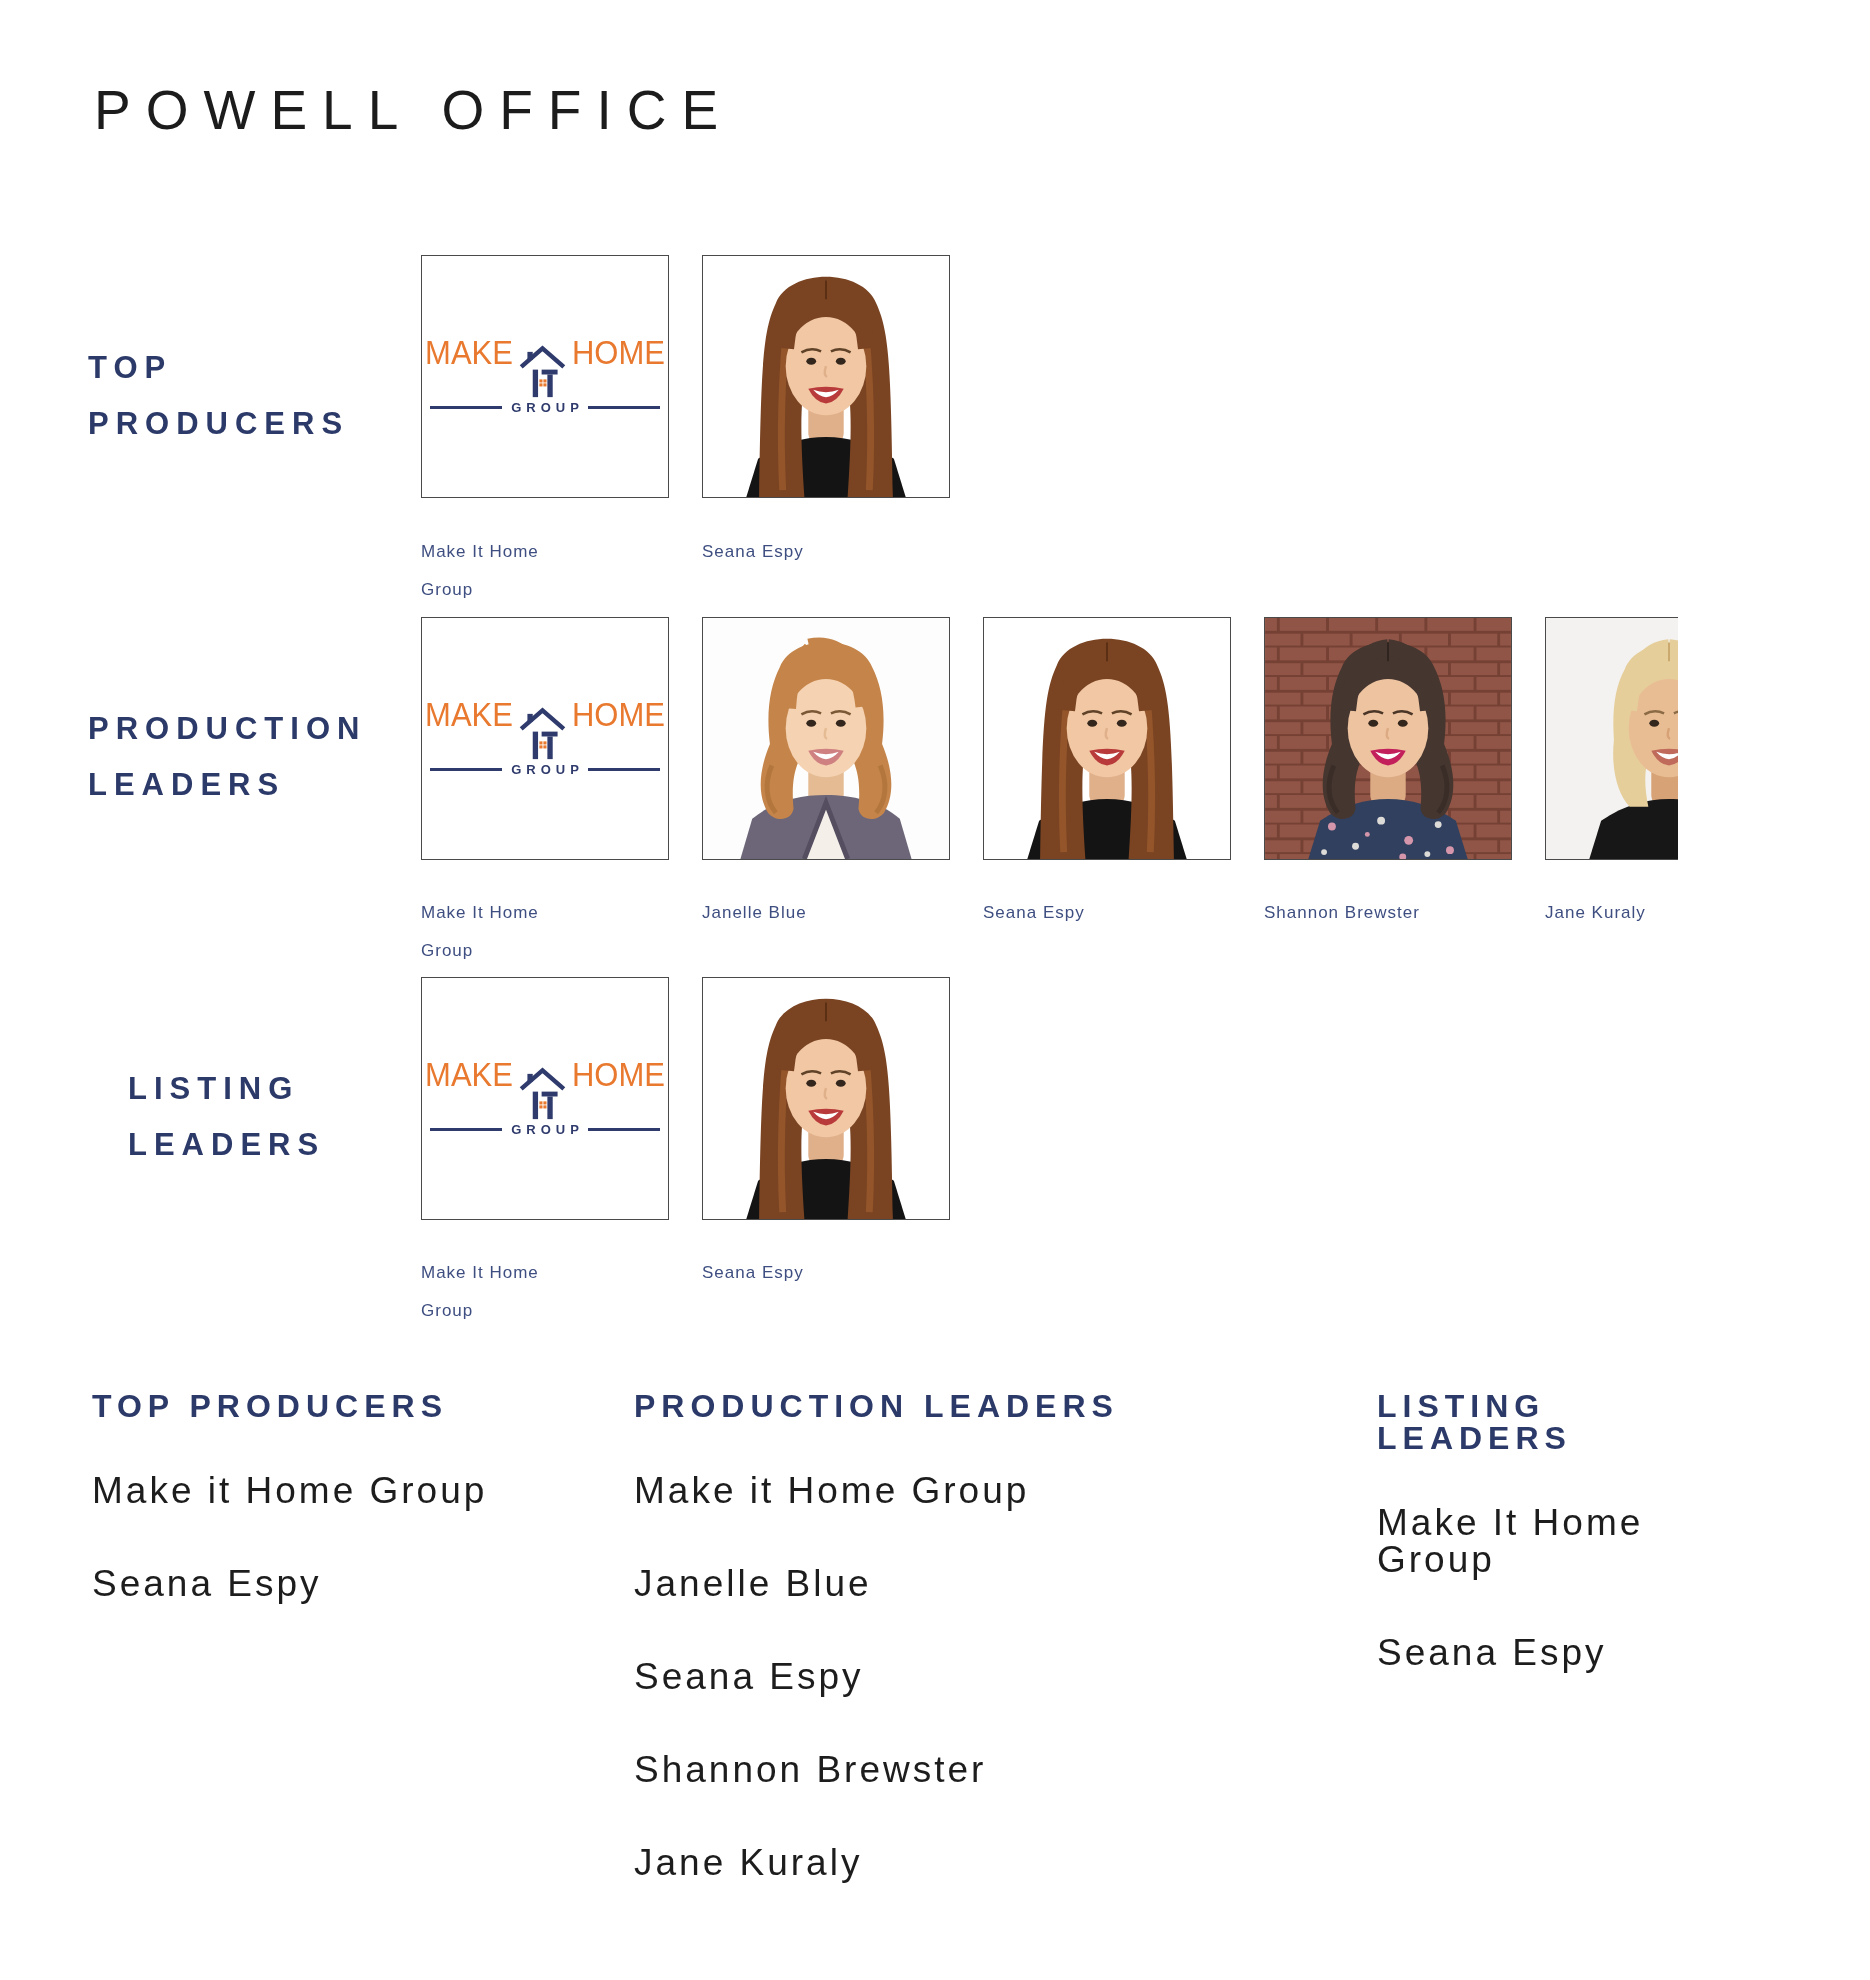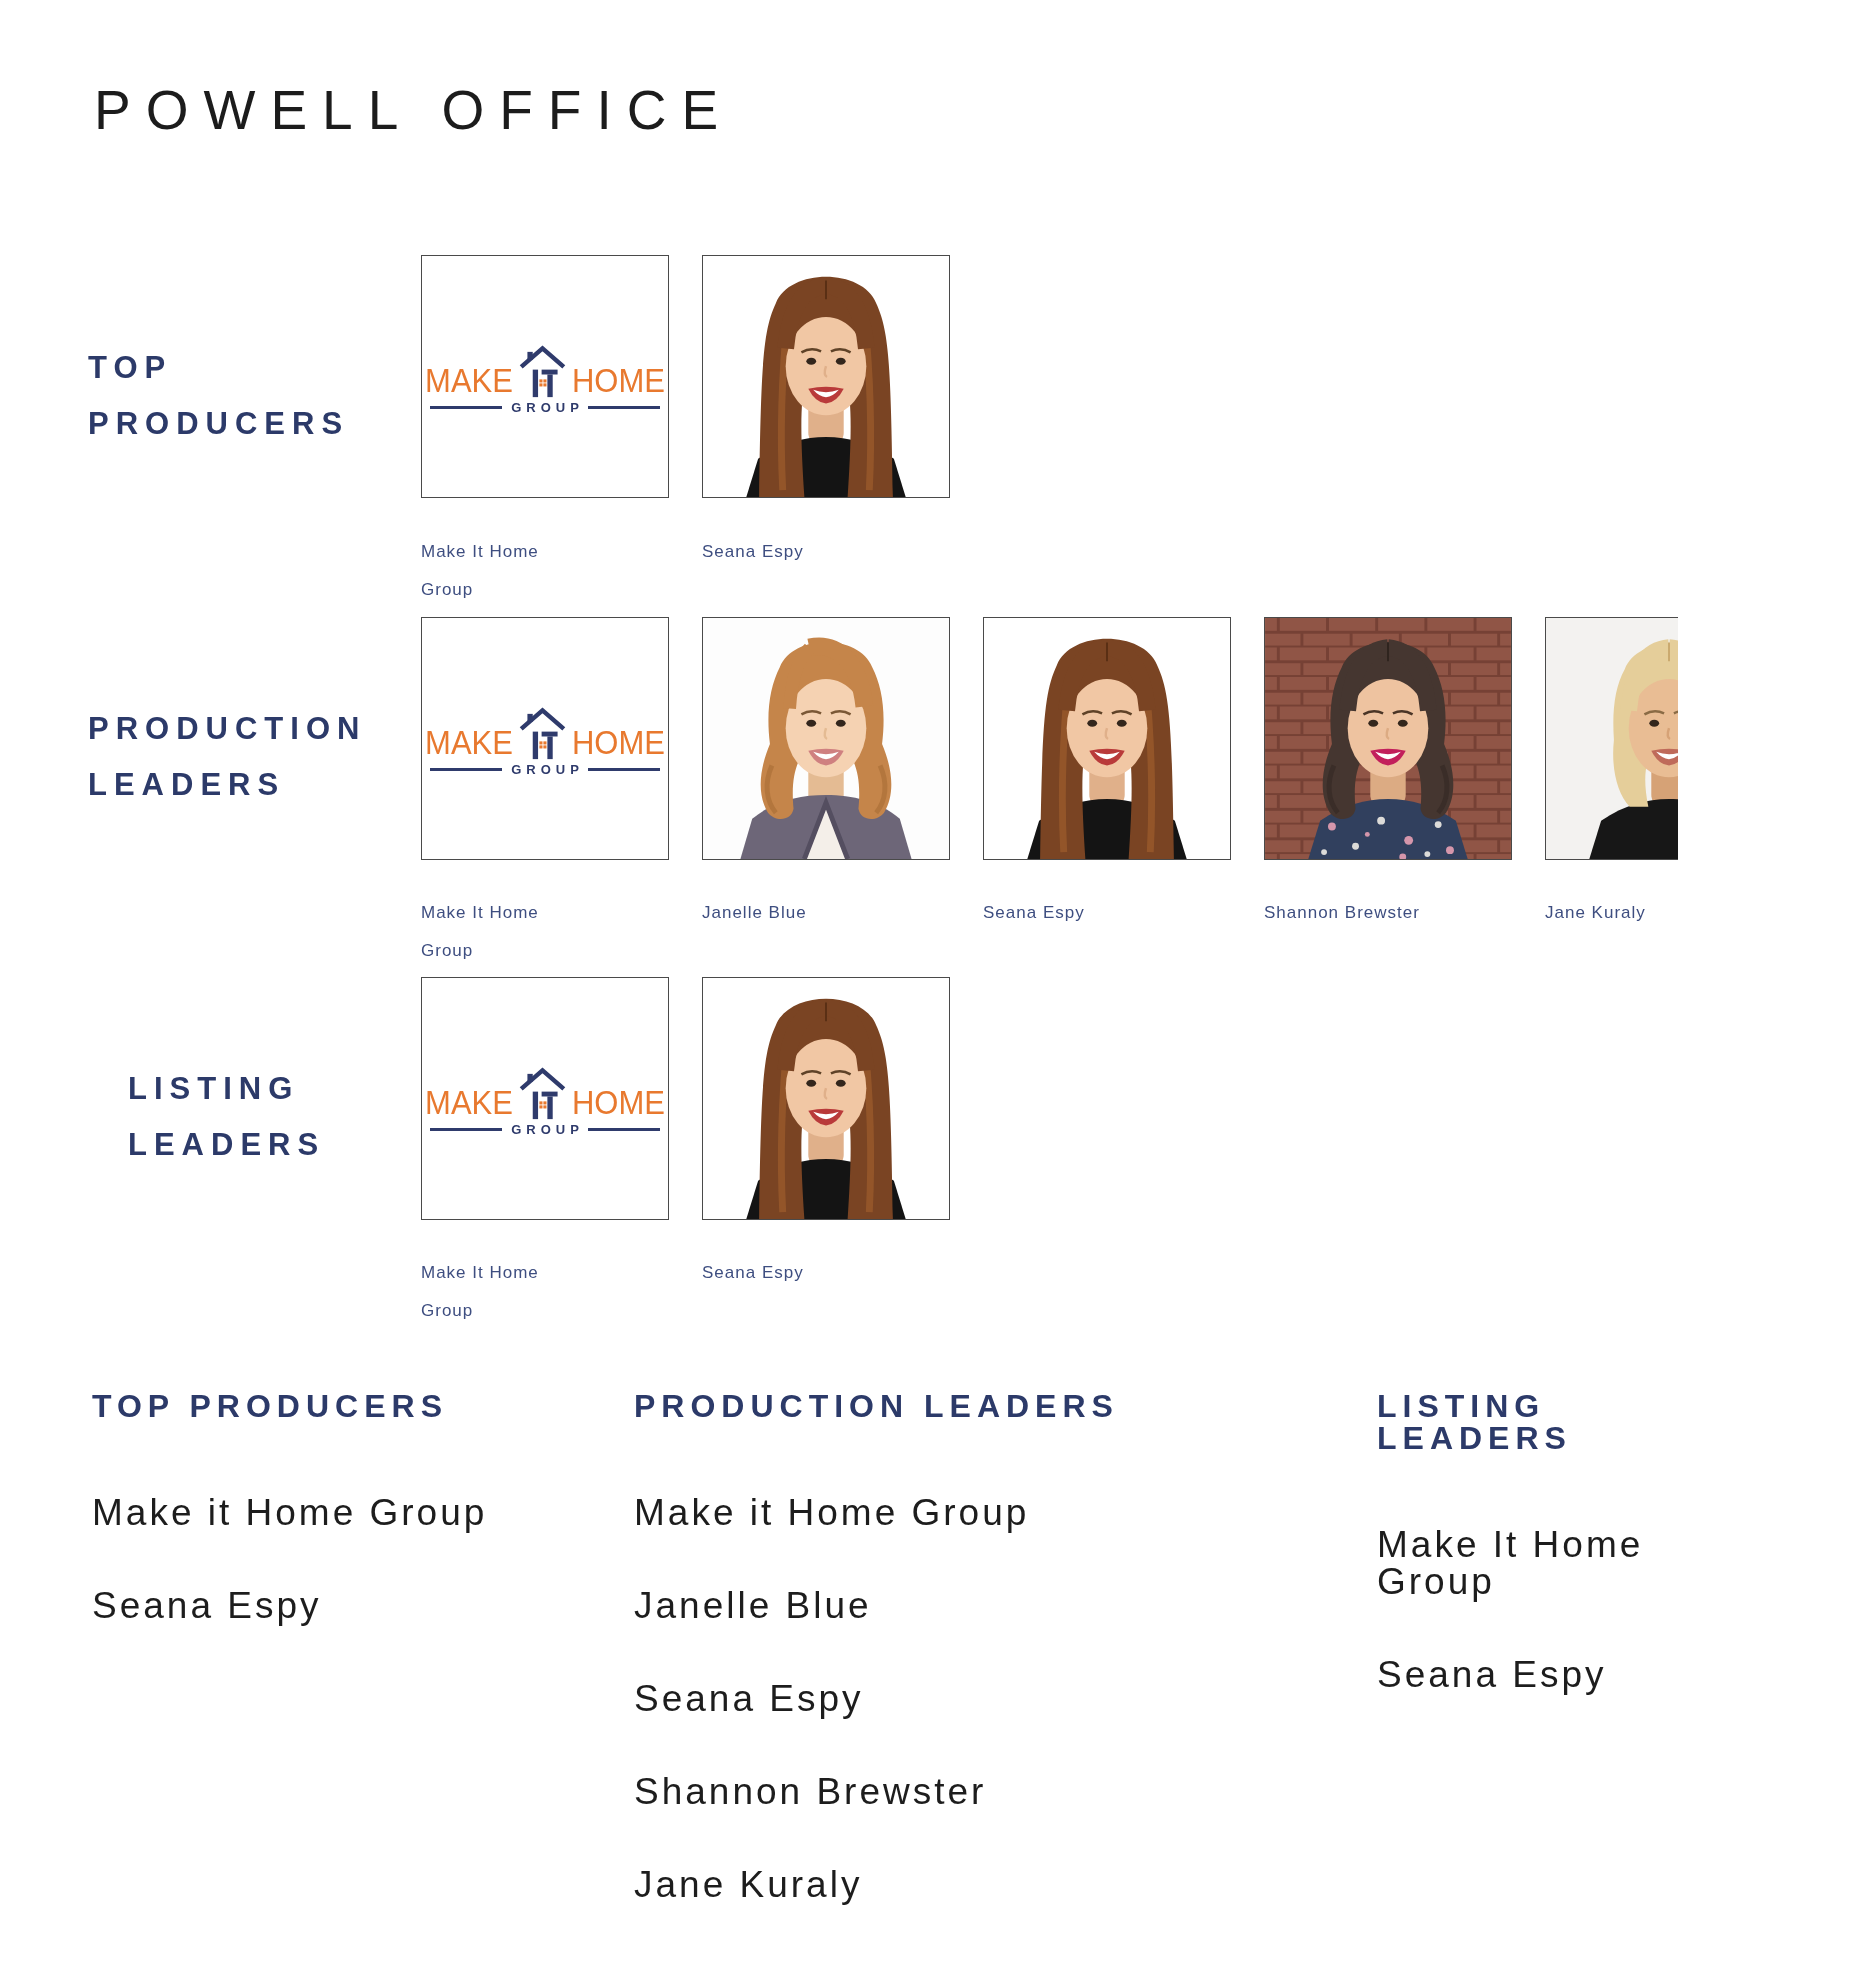--- a/index.html
+++ b/index.html
@@ -10,26 +10,26 @@
   .row-label{position:absolute;left:88px;color:#2c3a69;font-weight:bold;
              font-size:31px;letter-spacing:7px;line-height:56px;}
   .tile-box{position:absolute;width:248px;height:243px;border:1px solid #4a4a4a;
             box-sizing:border-box;display:flex;align-items:center;justify-content:center;
             background:#ffffff;overflow:hidden;}
   .tile-box svg.portrait{display:block;}
   .tile-caption{position:absolute;width:248px;text-align:left;color:#3e4e80;
                 font-size:17px;letter-spacing:1px;line-height:38px;}
   .summary-col{position:absolute;top:1390px;}
   .sum-header{font-size:32px;font-weight:bold;color:#2c3a69;letter-spacing:6px;
-              line-height:1;margin:0 0 72px 0;}
+              line-height:1;margin:0 0 50px 0;}
   .sum-item{font-size:37px;color:#1d1d1d;letter-spacing:3px;line-height:1;
             margin-bottom:56px;font-weight:400;}
   
   .mih-logo{width:230px;}
-  .mih-row1{display:flex;align-items:flex-end;justify-content:center;}
+  .mih-row1{display:flex;justify-content:center;}
   .mih-word{font-size:31px;color:#e8792f;line-height:1;letter-spacing:0;
             transform:scaleY(1.06);transform-origin:bottom;}
   .mih-house{margin:0 2px -4px 2px;display:block;}
   .mih-house svg{display:block;}
   .mih-row2{display:flex;align-items:center;margin-top:4px;}
   .mih-rule{flex:1;height:3px;background:#2f3b6c;}
   .mih-group{font-size:13px;font-weight:bold;color:#2f3b6c;letter-spacing:5px;
              margin:0 4px 0 9px;line-height:1;}
 </style>
 </head>

